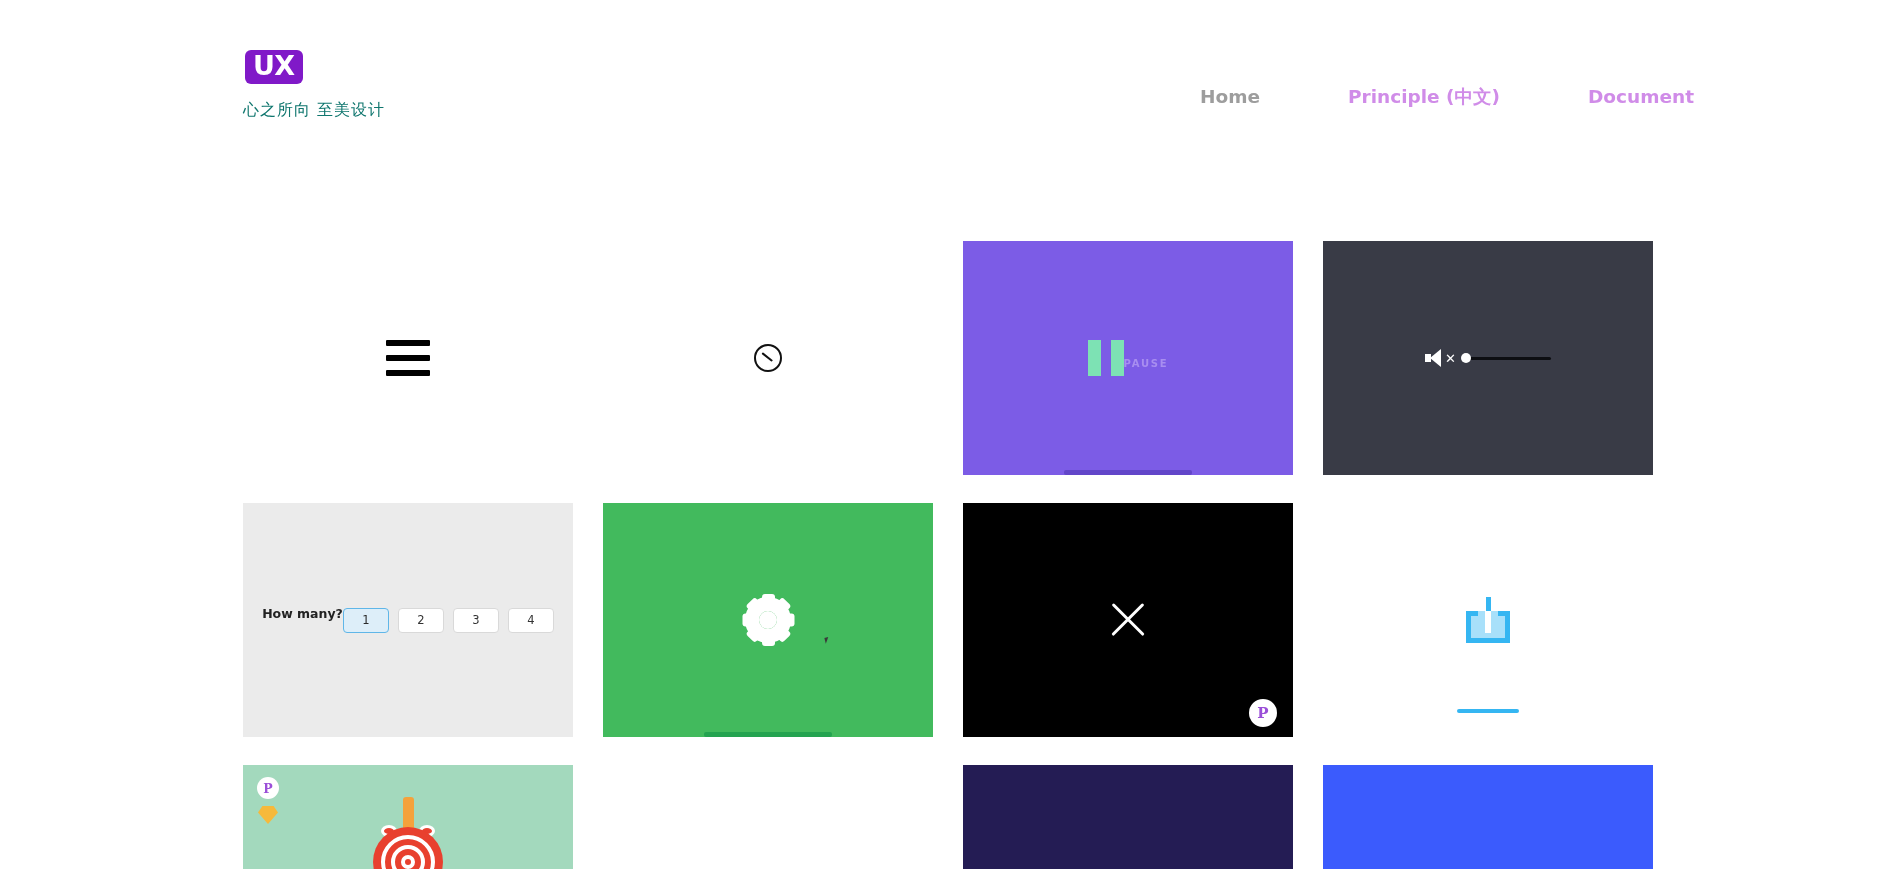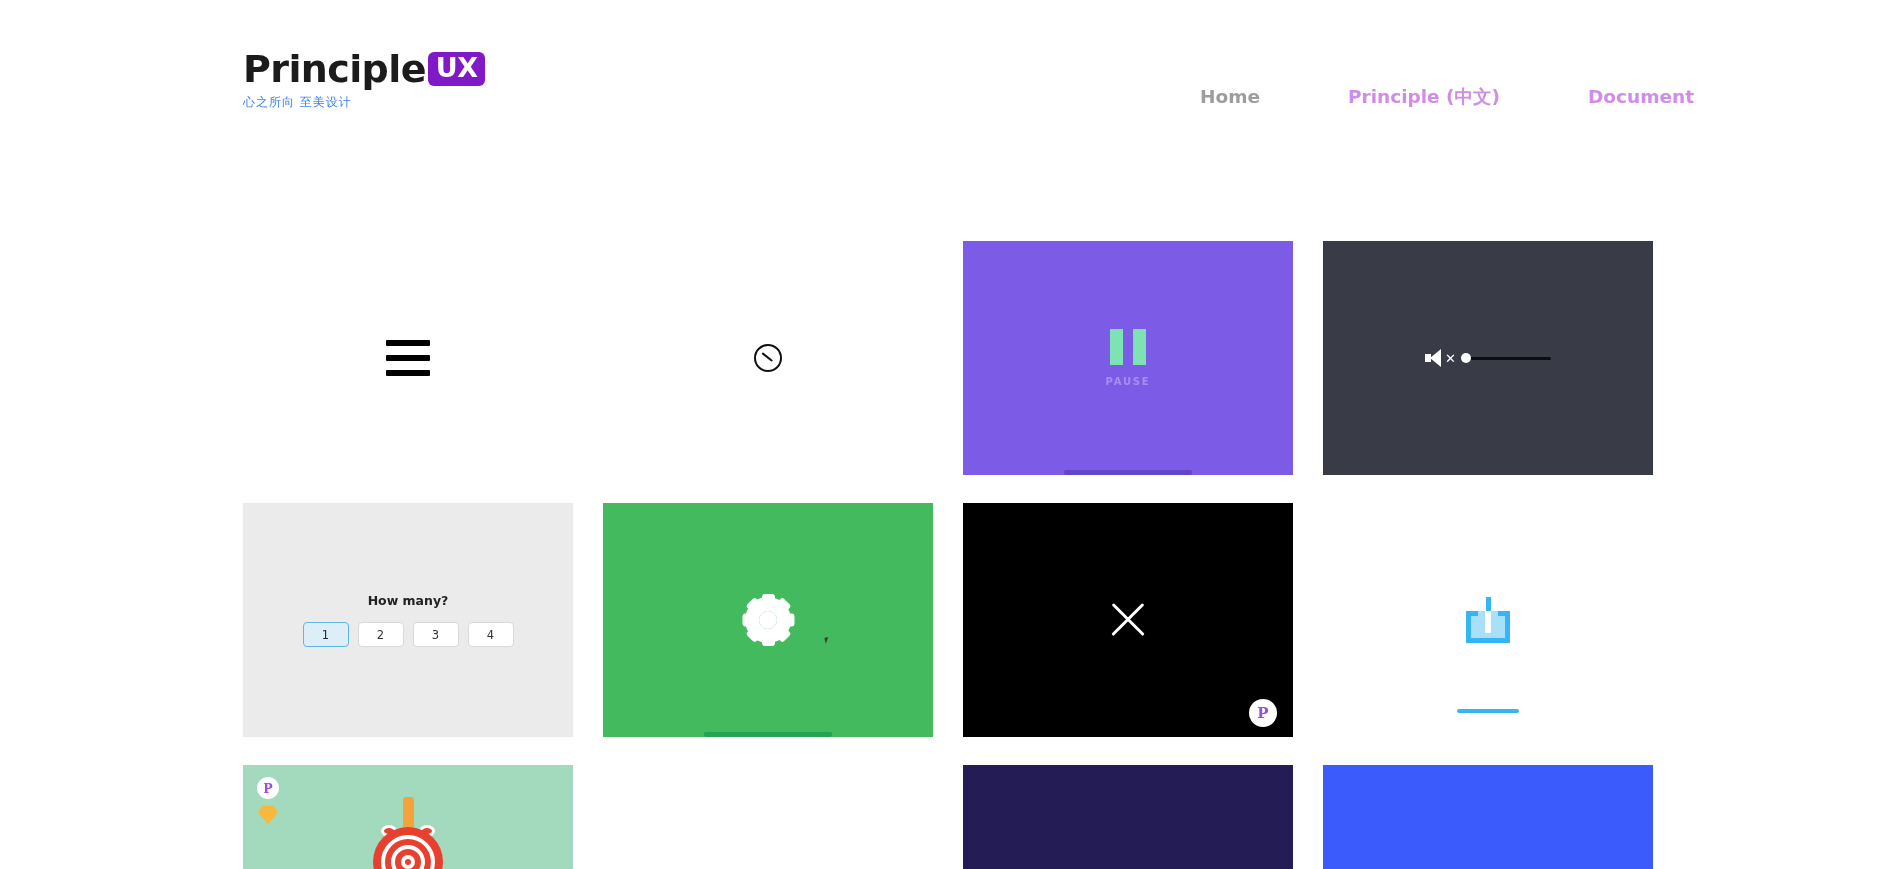--- a/index.html
+++ b/index.html
@@ -33,23 +33,23 @@
     background: #8019c8;
     color: #ffffff;
     font-size: 27px;
     font-weight: 700;
     padding: 2px 8px 4px 8px;
     border-radius: 6px;
     margin-left: 2px;
     line-height: 1.05;
   }
   .brand-tagline {
-    margin-top: 6px;
-    font-size: 12px;
-    color: #3b82f6;
+    margin-top: 16px;
+    font-size: 16px;
+    color: #0f766e;
     letter-spacing: 1px;
     white-space: nowrap;
   }
 
   .site-nav {
     position: absolute;
     right: 202px;
     top: 84px;
     display: flex;
     align-items: center;
@@ -114,21 +114,21 @@
     position: absolute;
     left: 6px; top: 6px;
     width: 13px; height: 2.4px;
     background: #111111;
     transform: rotate(38deg);
     transform-origin: left center;
     border-radius: 2px;
   }
 
   
-  .card-pause { background: #7c5ce6; flex-direction: column; }
+  .card-pause { background: #7c5ce6; }
   .pause-bars { display: flex; gap: 10px; }
   .pause-bars i {
     display: block;
     width: 13px; height: 36px;
     background: #7de2b4;
   }
   .pause-label {
     margin-top: 11px;
     font-size: 10px;
     font-weight: 700;
@@ -169,21 +169,21 @@
   .vol-knob {
     position: absolute;
     left: -5px; top: 50%;
     transform: translateY(-50%);
     width: 10px; height: 10px;
     border-radius: 50%;
     background: #ffffff;
   }
 
   
-  .card-howmany { background: #ebebeb; flex-direction: column; }
+  .card-howmany { background: #ebebeb; flex-direction: row; }
   .howmany-title {
     font-size: 12.5px; font-weight: 700; color: #222222;
     margin-bottom: 14px;
   }
   .segmented { display: flex; gap: 9px; }
   .seg-btn {
     width: 46px; height: 25px;
     background: #ffffff;
     border: 1px solid #d9d9d9;
     border-radius: 4px;
@@ -349,21 +349,20 @@
   
   .card-blue { background: #3b5bfd; }
 </style>
 </head>
 <body>
 
 <header class="site-header">
 
   <div class="brand">
     <div class="brand-title">
-      <span class="brand-word">Principle</span>
         <span class="brand-badge">UX</span>
     </div>
     <div class="brand-tagline">心之所向 至美设计</div>
   </div>
 
   <nav class="site-nav">
     <a href="#" class="nav-link is-muted">Home</a>
     <a href="#" class="nav-link is-accent">Principle (中文)</a>
     <a href="#" class="nav-link is-accent">Document</a>
   </nav>

